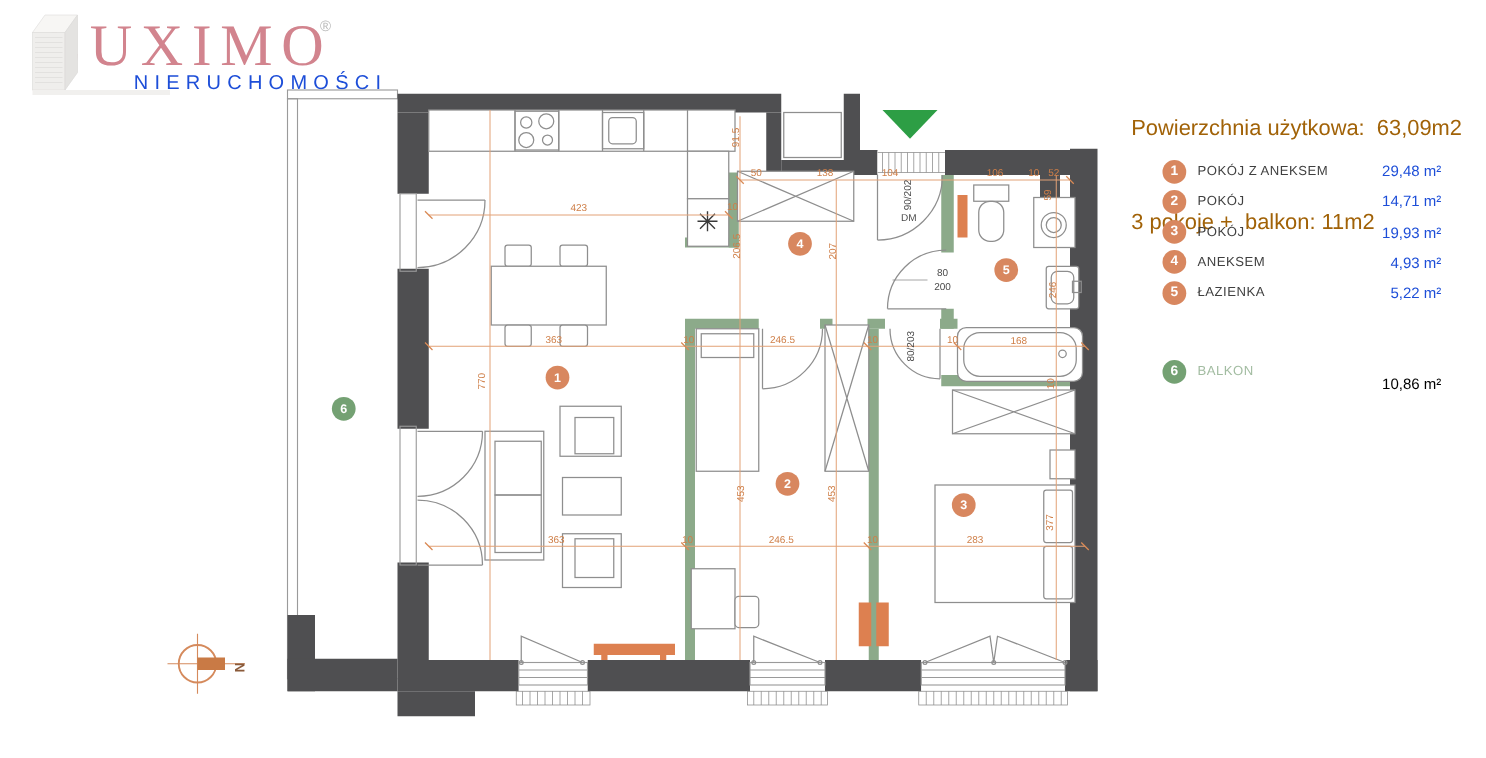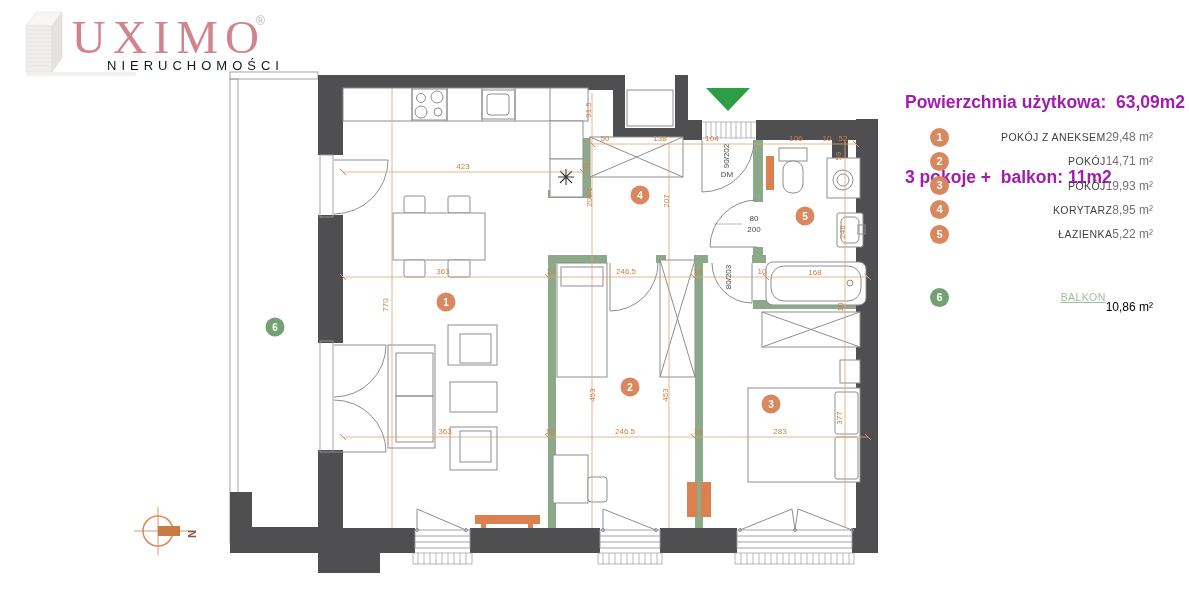--- a/index.html
+++ b/index.html
@@ -5,35 +5,35 @@
   html,body{margin:0;padding:0;background:#fff;}
   body{width:1189px;height:606px;position:relative;overflow:hidden;
        font-family:"Liberation Sans",sans-serif;}
   #plan-svg{position:absolute;left:0;top:0;z-index:1;}
 
   
   #brand{position:absolute;left:20px;top:8px;z-index:3;}
   #brand-name{position:absolute;left:36px;top:10px;font-family:"Liberation Serif",serif;
     font-size:47px;color:#d2848e;letter-spacing:7px;white-space:pre;}
   #brand-reg{position:absolute;left:256px;top:14px;font-size:12px;color:#b9b9b9;}
-  #brand-sub{position:absolute;left:107px;top:58px;font-size:13px;color:#0f172a;
+  #brand-sub{position:absolute;left:107px;top:58px;font-size:16px;color:#1d4ed8;
     letter-spacing:5px;white-space:pre;}
   #header-right{position:absolute;left:905px;top:40px;z-index:3;
-    font-size:17.5px;font-weight:bold;color:#a21caf;line-height:25px;white-space:pre;}
+    font-size:17.5px;font-weight:normal;color:#a16207;line-height:25px;white-space:pre;}
 
   
   #legend{position:absolute;left:930px;top:127px;width:223px;z-index:3;}
   .legend-row{display:flex;align-items:center;height:20px;margin-bottom:4.3px;}
   .legend-row.balcony{margin-top:43px;}
   .lnum{width:19px;height:19px;border-radius:50%;background:#d8875f;color:#fff;
     font-size:11px;font-weight:bold;text-align:center;line-height:19px;flex:0 0 19px;}
   .legend-row.balcony .lnum{background:#74a173;}
-  .llabel{margin-left:9px;font-size:10.5px;color:#3f3f3f;letter-spacing:.4px;flex:1;text-align:right;}
-  .legend-row.balcony .llabel{color:#a2bca1;text-decoration:underline;}
-  .lvalue{font-size:12px;color:#737373;text-align:right;}
+  .llabel{margin-left:9px;font-size:10.5px;color:#3f3f3f;letter-spacing:.4px;flex:1;}
+  .legend-row.balcony .llabel{color:#a2bca1;}
+  .lvalue{font-size:12px;color:#1d4ed8;text-align:right;}
   .legend-row.balcony .lvalue{color:#000000;margin-top:20px;}
 
   
   .wall{fill:#4f4f51;stroke:none;}
   .gwall{fill:#8caa8a;stroke:none;}
   .furn{fill:#ffffff;stroke:#8e8e8e;stroke-width:1;}
   .furnN{fill:none;stroke:#8e8e8e;stroke-width:1;}
   .thin{fill:none;stroke:#9a9a9a;stroke-width:0.9;}
   .dimline{stroke:#e2a176;stroke-width:0.8;fill:none;}
   .tick{stroke:#d98a55;stroke-width:1;fill:none;}
@@ -362,22 +362,22 @@
         <span class="llabel">POKÓJ</span>
         <span class="lvalue">14,71 m²</span>
       </div>
       <div class="legend-row">
         <span class="lnum">3</span>
         <span class="llabel">POKÓJ</span>
         <span class="lvalue">19,93 m²</span>
       </div>
       <div class="legend-row">
         <span class="lnum">4</span>
-        <span class="llabel">KORYTARZ</span>
-        <span class="lvalue">8,95 m²</span>
+        <span class="llabel">ANEKSEM</span>
+        <span class="lvalue">4,93 m²</span>
       </div>
       <div class="legend-row">
         <span class="lnum">5</span>
         <span class="llabel">ŁAZIENKA</span>
         <span class="lvalue">5,22 m²</span>
       </div>
       <div class="legend-row balcony">
         <span class="lnum">6</span>
         <span class="llabel">BALKON</span>
         <span class="lvalue">10,86 m²</span>

